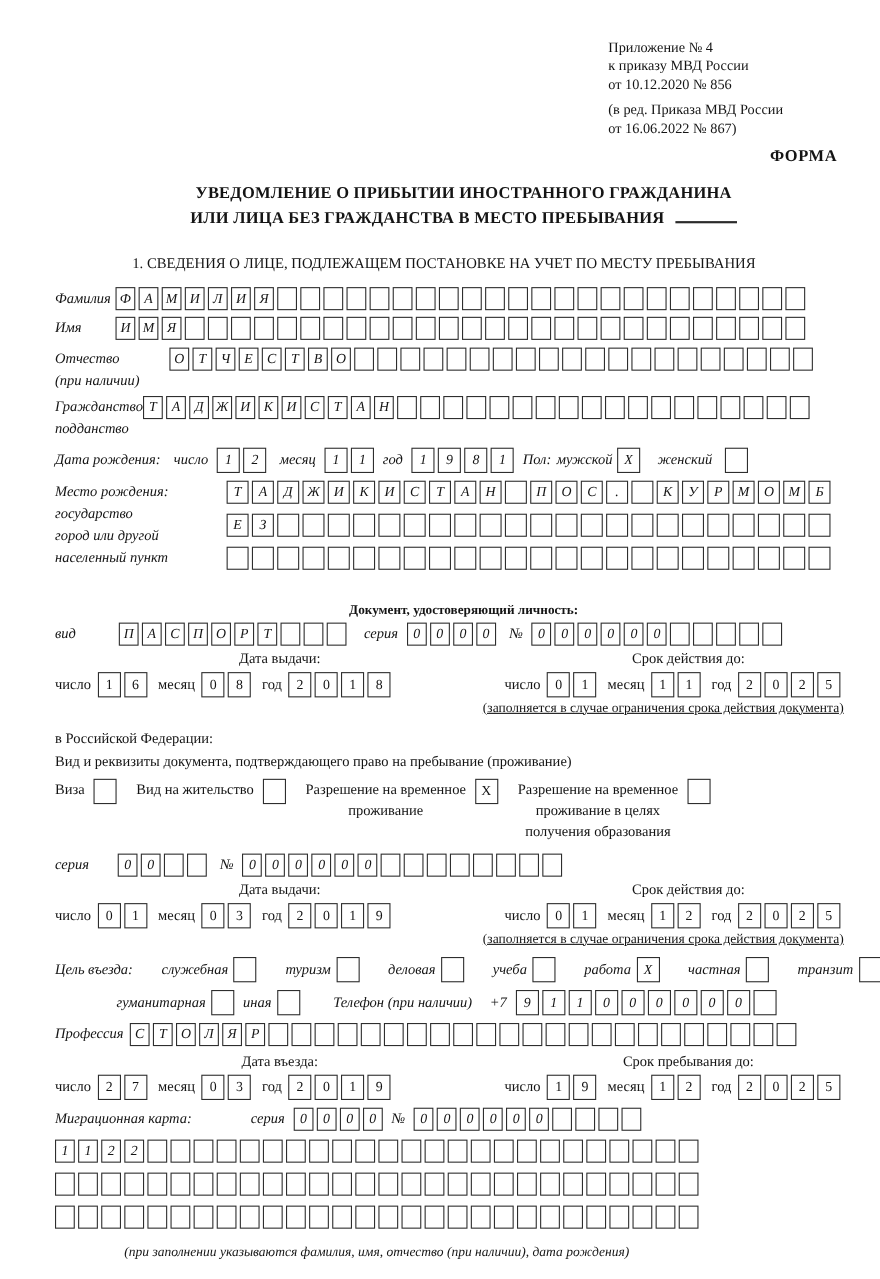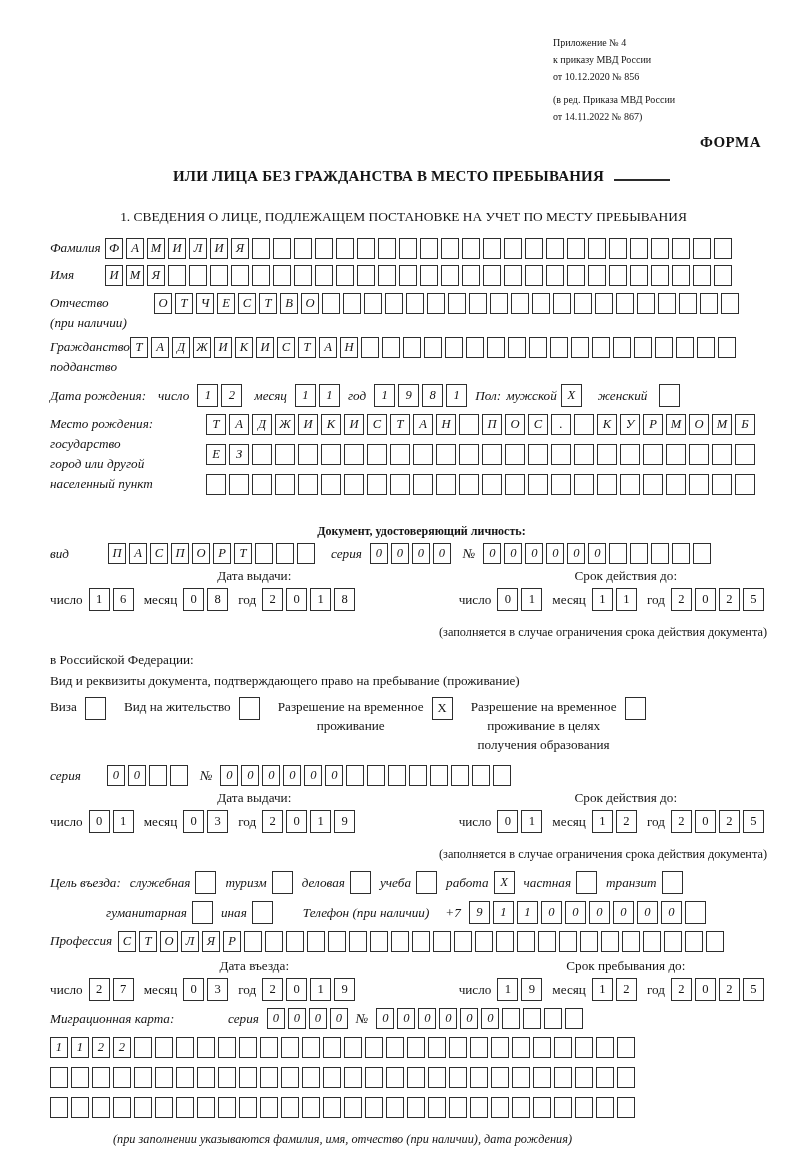--- a/index.html
+++ b/index.html
@@ -3,21 +3,21 @@
 <meta charset="utf-8">
 <style>
   html,body{margin:0;padding:0;background:#ffffff;}
   body{
     width:800px;height:1163px;box-sizing:border-box;
     padding:34px 7px 6px 50px;overflow:hidden;
     color:#141414;
     font-family:"Liberation Serif","DejaVu Serif",serif;
     font-size:13.2px;
   }
-  .annex{width:240px;margin-left:auto;font-size:10px;line-height:17px;font-family:Liberation Serif, serif;}
+  .annex{width:240px;margin-left:auto;font-size:13px;line-height:17px;font-family:Liberation Serif, serif;}
   .annex .amend{margin-top:6px;}
   .forma{margin-top:9px;text-align:right;padding-right:32px;font-weight:bold;font-size:15px;letter-spacing:.5px;}
   .title{margin-top:14px;text-align:center;font-weight:bold;font-size:15px;line-height:22px;letter-spacing:.2px;}
   .uline{display:inline-block;width:56px;border-bottom:2.2px solid #2b2b2b;height:.9em;margin-left:10px;}
   .sec1{margin-top:22px;margin-left:-36px;text-align:center;font-weight:normal;font-size:13.4px;white-space:nowrap;}
 
   .row{display:flex;align-items:flex-start;flex-wrap:nowrap;white-space:nowrap;margin-top:6px;font-style:italic;}
   .lbl{flex:none;line-height:20px;white-space:nowrap;}
   .lbl-lines div{line-height:20px;}
   .boxes{display:flex;flex:none;gap:3px;}
@@ -25,48 +25,49 @@
   .wide .box{width:18px;}
   .cb .box{width:19px;height:21px;line-height:21px;}
   .dl{display:flex;align-items:center;flex:none;white-space:nowrap;}
   .dl .boxes{margin-left:6px;}
   .dl .mid{margin-left:10px;}
   .heading-c{margin-top:20px;text-align:center;font-weight:bold;font-size:12px;}
   .twocol{display:flex;margin-top:3px;}
   .tc-l{width:55%;flex:none;}
   .tc-r{width:45%;flex:none;}
   .dl-title{text-align:center;line-height:17px;}
-  .note-r{margin-top:14px;text-align:right;font-size:12.3px;padding-right:26px;}
+  .note-r{margin-top:2px;text-align:right;font-size:12.3px;padding-right:26px;text-decoration:underline;}
   .intro{margin-top:9px;line-height:21px;}
   .opts{display:flex;align-items:flex-start;margin-top:6px;gap:18px;}
   .opt{display:flex;align-items:flex-start;gap:8px;flex:none;}
   .opt-lines{text-align:center;line-height:19px;}
   .opt-lines span{display:block;}
-  .po{display:flex;align-items:center;gap:5px;margin-left:9px;flex:none;}
+  .po{display:flex;align-items:center;gap:5px;margin-left:26px;flex:none;}
   .stack{display:flex;flex-direction:column;flex:none;}
   .stack .boxes{margin-bottom:9px;}
   .note-c{text-align:center;font-size:12.3px;margin-top:5px;white-space:nowrap;}
   .ml8{margin-left:8px;} .ml12{margin-left:12px;} .ml16{margin-left:16px;} .ml30{margin-left:30px;}
 </style>
 </head>
 <body>
 
 <div>
 
   <div class="annex">
     <div>Приложение № 4</div>
     <div>к приказу МВД России</div>
     <div>от 10.12.2020 № 856</div>
     <div class="amend">(в ред. Приказа МВД России</div>
-    <div>от 14.11.2022 № 867)</div>
+    <div>от 16.06.2022 № 867)</div>
   </div>
 
   <div class="forma">ФОРМА</div>
 
   <div class="title">
+    <div>УВЕДОМЛЕНИЕ О ПРИБЫТИИ ИНОСТРАННОГО ГРАЖДАНИНА</div>
     <div><span>ИЛИ ЛИЦА БЕЗ ГРАЖДАНСТВА В МЕСТО ПРЕБЫВАНИЯ</span><span class="uline"></span></div>
   </div>
 
   <div class="sec1">1. СВЕДЕНИЯ О ЛИЦЕ, ПОДЛЕЖАЩЕМ ПОСТАНОВКЕ НА УЧЕТ ПО МЕСТУ ПРЕБЫВАНИЯ</div>
 
   <div class="row" style="margin-top:13px">
     <span class="lbl" style="width:55px">Фамилия</span>
     <span class="boxes">
         <span class="box">Ф</span>
         <span class="box">А</span>

